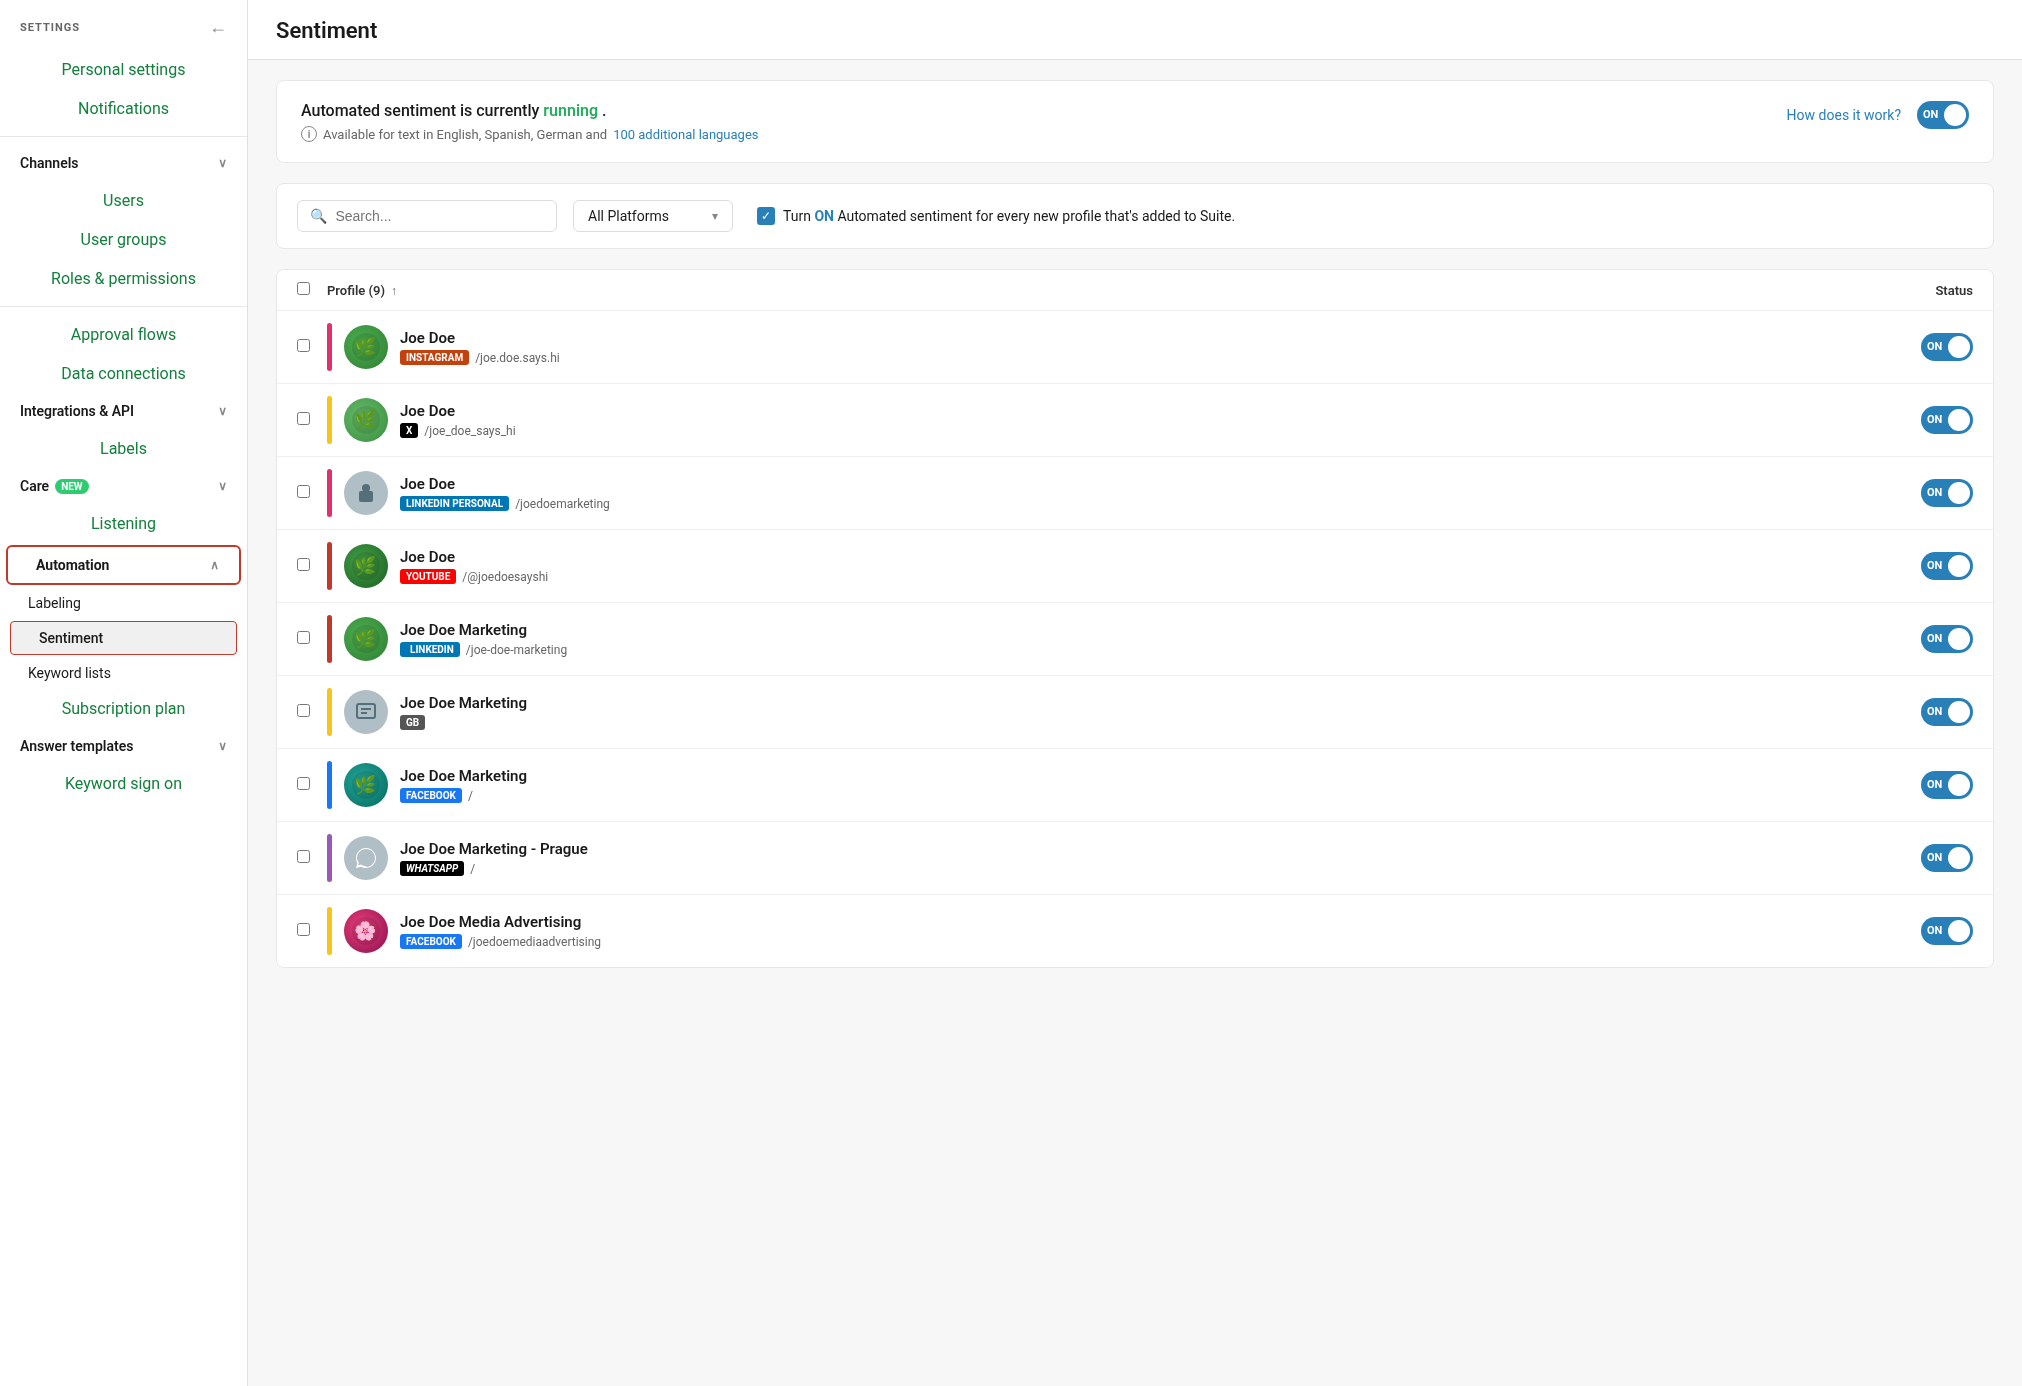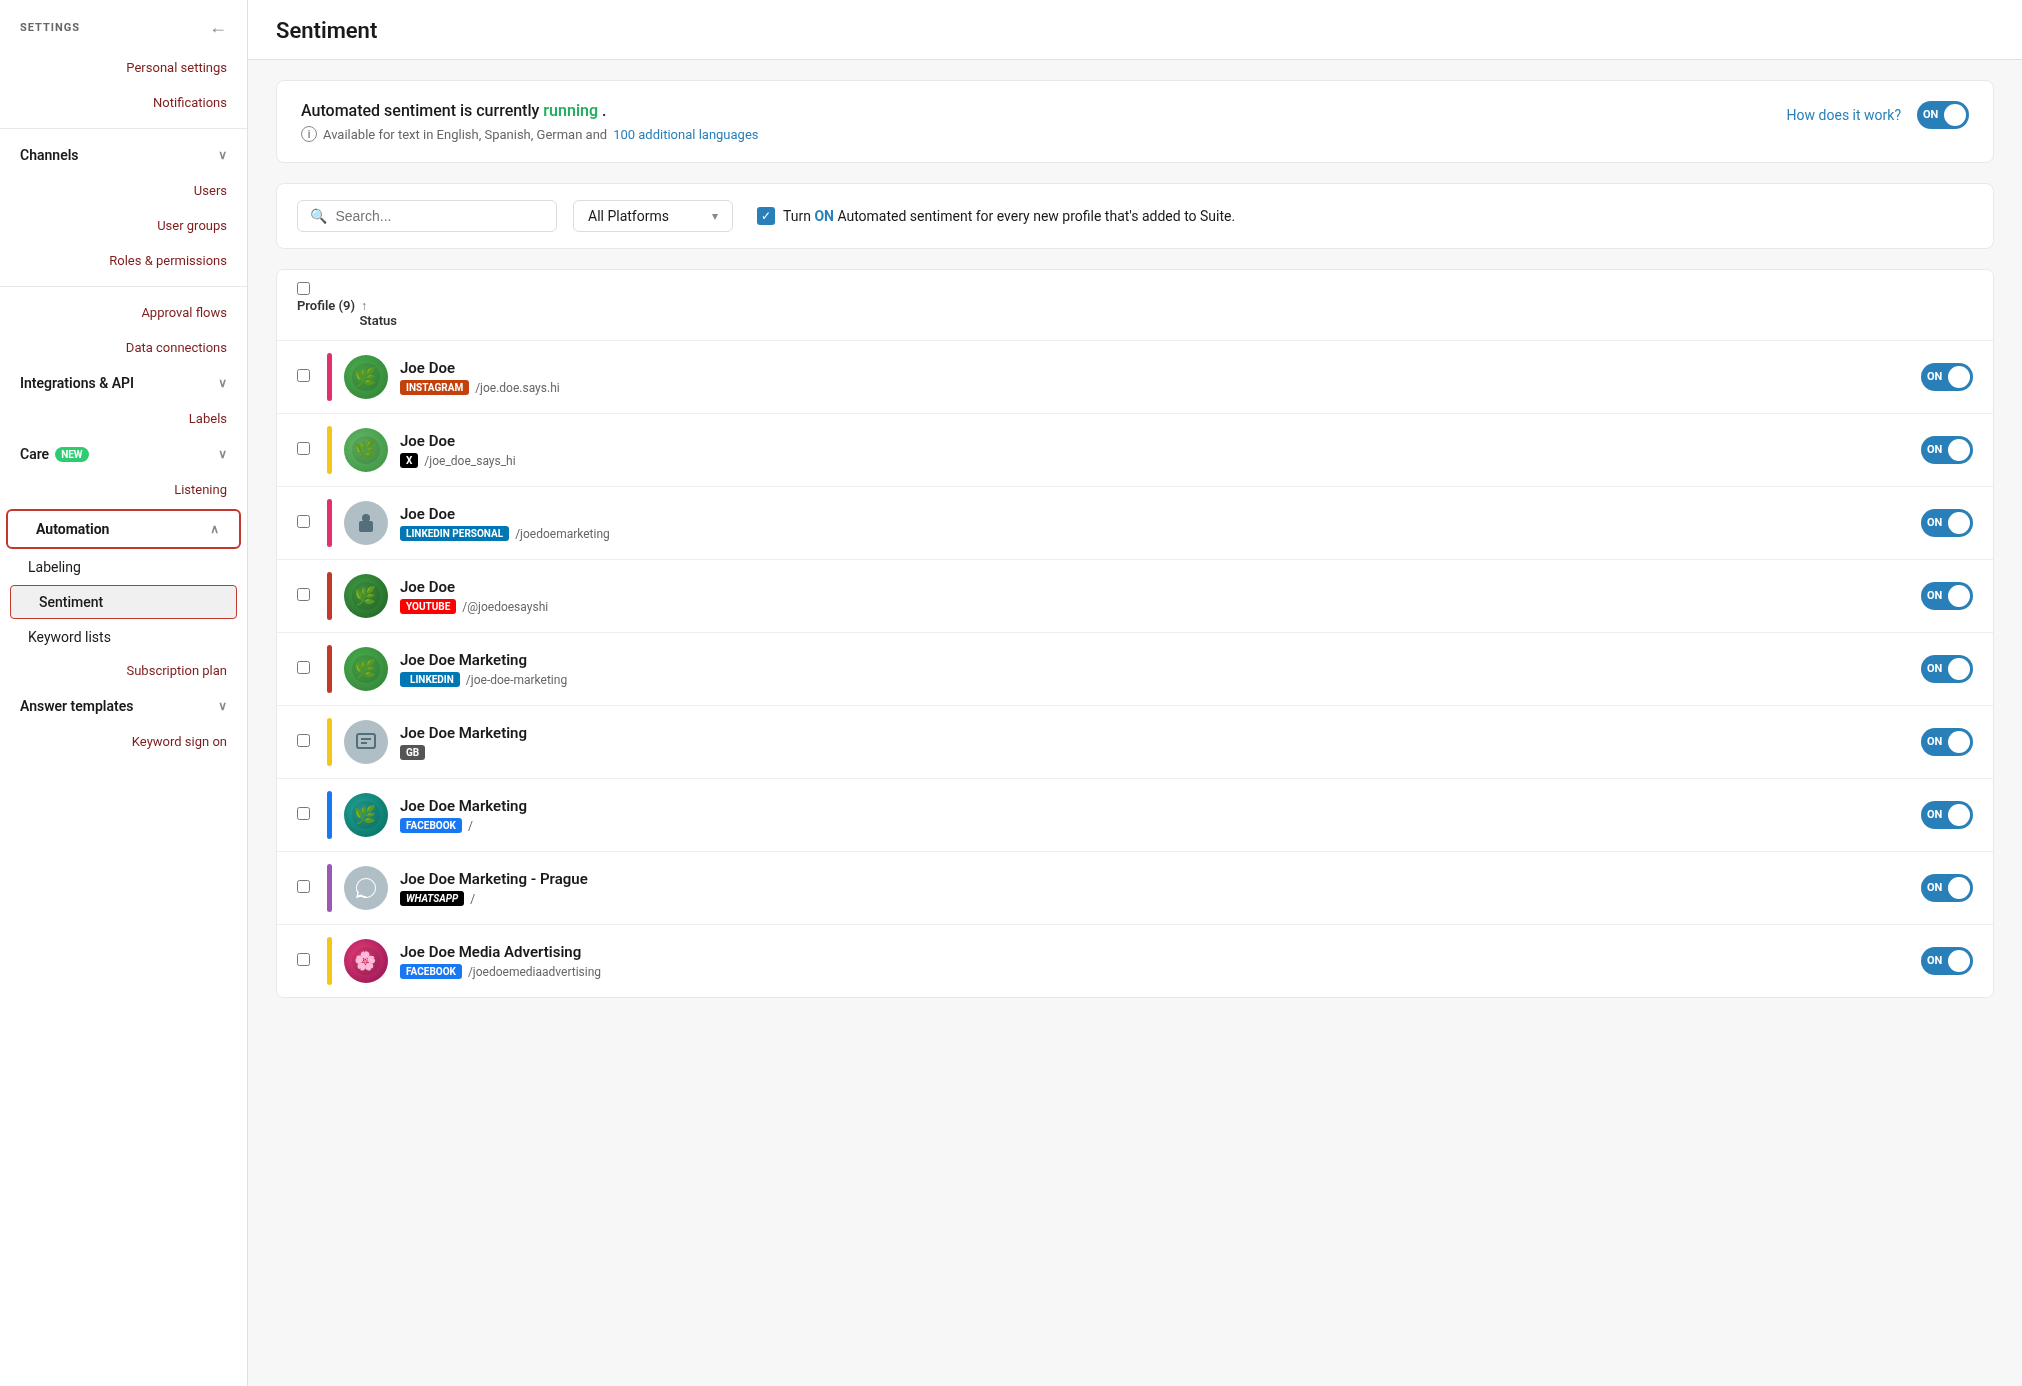--- a/index.html
+++ b/index.html
@@ -3,21 +3,21 @@
   <meta charset="utf-8">
   <style>
     * { box-sizing: border-box; margin: 0; padding: 0; }
     body { font-family: -apple-system, BlinkMacSystemFont, 'Segoe UI', Roboto, sans-serif; font-size: 14px; color: #1a1a1a; background: #fff; display: flex; height: 100vh; overflow: hidden; }
 
     
     .sidebar { width: 248px; min-width: 248px; border-right: 1px solid #e0e0e0; display: flex; flex-direction: column; overflow-y: auto; padding: 0; background: #fff; }
     .sidebar-header { display: flex; align-items: center; justify-content: space-between; padding: 16px 20px 12px 20px; border-bottom: none; }
     .sidebar-title { font-size: 11px; font-weight: 700; letter-spacing: 1px; color: #666; text-transform: uppercase; }
     .sidebar-back { color: #888; cursor: pointer; font-size: 18px; }
-    .sidebar-item { padding: 10px 20px; cursor: pointer; font-size: 13px; color: #7f1d1d; display: flex; align-items: center; justify-content: flex-end; }
+    .sidebar-item { padding: 10px 20px; cursor: pointer; font-size: 16px; color: #15803d; display: flex; align-items: center; justify-content: center; }
     .sidebar-divider { border: none; border-top: 1px solid #e8e8e8; margin: 8px 0; }
     .sidebar-section-header { padding: 10px 20px; cursor: pointer; font-size: 14px; font-weight: 600; color: #1a1a1a; display: flex; align-items: center; justify-content: space-between; }
     .sidebar-sub-item { padding: 8px 20px 8px 28px; cursor: pointer; font-size: 14px; color: #1a1a1a; }
     .chevron { font-size: 12px; color: #888; }
     .badge-new { background: #2ecc71; color: #fff; font-size: 10px; font-weight: 700; padding: 2px 6px; border-radius: 10px; margin-left: 6px; }
 
     
     .main { flex: 1; display: flex; flex-direction: column; overflow: hidden; }
     .main-header { padding: 18px 28px 16px 28px; border-bottom: 1px solid #e0e0e0; background: #fff; }
     .main-header h1 { font-size: 22px; font-weight: 600; color: #1a1a1a; }
@@ -39,21 +39,21 @@
     .search-box input { border: none; outline: none; font-size: 14px; color: #888; width: 100%; background: transparent; }
     .search-icon-char { color: #aaa; font-size: 14px; }
     .platform-select { display: flex; align-items: center; gap: 8px; border: 1px solid #ddd; border-radius: 6px; padding: 7px 14px; background: #fff; cursor: pointer; font-size: 14px; color: #1a1a1a; min-width: 160px; }
     .select-arrow { color: #888; font-size: 12px; margin-left: auto; }
     .auto-sentiment-toggle { display: flex; align-items: center; gap: 8px; font-size: 14px; color: #1a1a1a; margin-left: 8px; }
     .checkbox-checked { width: 18px; height: 18px; background: #2980b9; border-radius: 3px; display: flex; align-items: center; justify-content: center; color: #fff; font-size: 12px; flex-shrink: 0; }
     .on-text { color: #2980b9; font-weight: 700; }
 
     
     .profiles-table { background: #fff; border: 1px solid #e8e8e8; border-radius: 8px; margin-top: 20px; overflow: hidden; }
-    .table-header-row { display: flex; align-items: flex-start; padding: 12px 20px; border-bottom: 1px solid #efefef; background: #fff; flex-direction: column; }
+    .table-header-row { display: flex; align-items: flex-end; padding: 12px 20px; border-bottom: 1px solid #efefef; background: #fff; }
     .table-header-checkbox { width: 30px; }
     .table-header-profile { flex: 1; font-size: 13px; font-weight: 600; color: #333; display: flex; align-items: center; gap: 6px; }
     .sort-arrow { color: #666; font-size: 12px; }
     .table-header-status { width: 100px; text-align: right; font-size: 13px; font-weight: 600; color: #333; }
     .profile-row { display: flex; align-items: center; padding: 12px 20px; border-bottom: 1px solid #efefef; background: #fff; }
     .profile-row:last-child { border-bottom: none; }
     .row-checkbox { width: 30px; }
     .profile-info { flex: 1; display: flex; align-items: center; gap: 12px; }
     .profile-color-bar { width: 5px; height: 48px; border-radius: 3px; flex-shrink: 0; }
     .profile-avatar { width: 44px; height: 44px; border-radius: 50%; flex-shrink: 0; display: flex; align-items: center; justify-content: center; font-size: 18px; font-weight: 700; color: #fff; overflow: hidden; }

